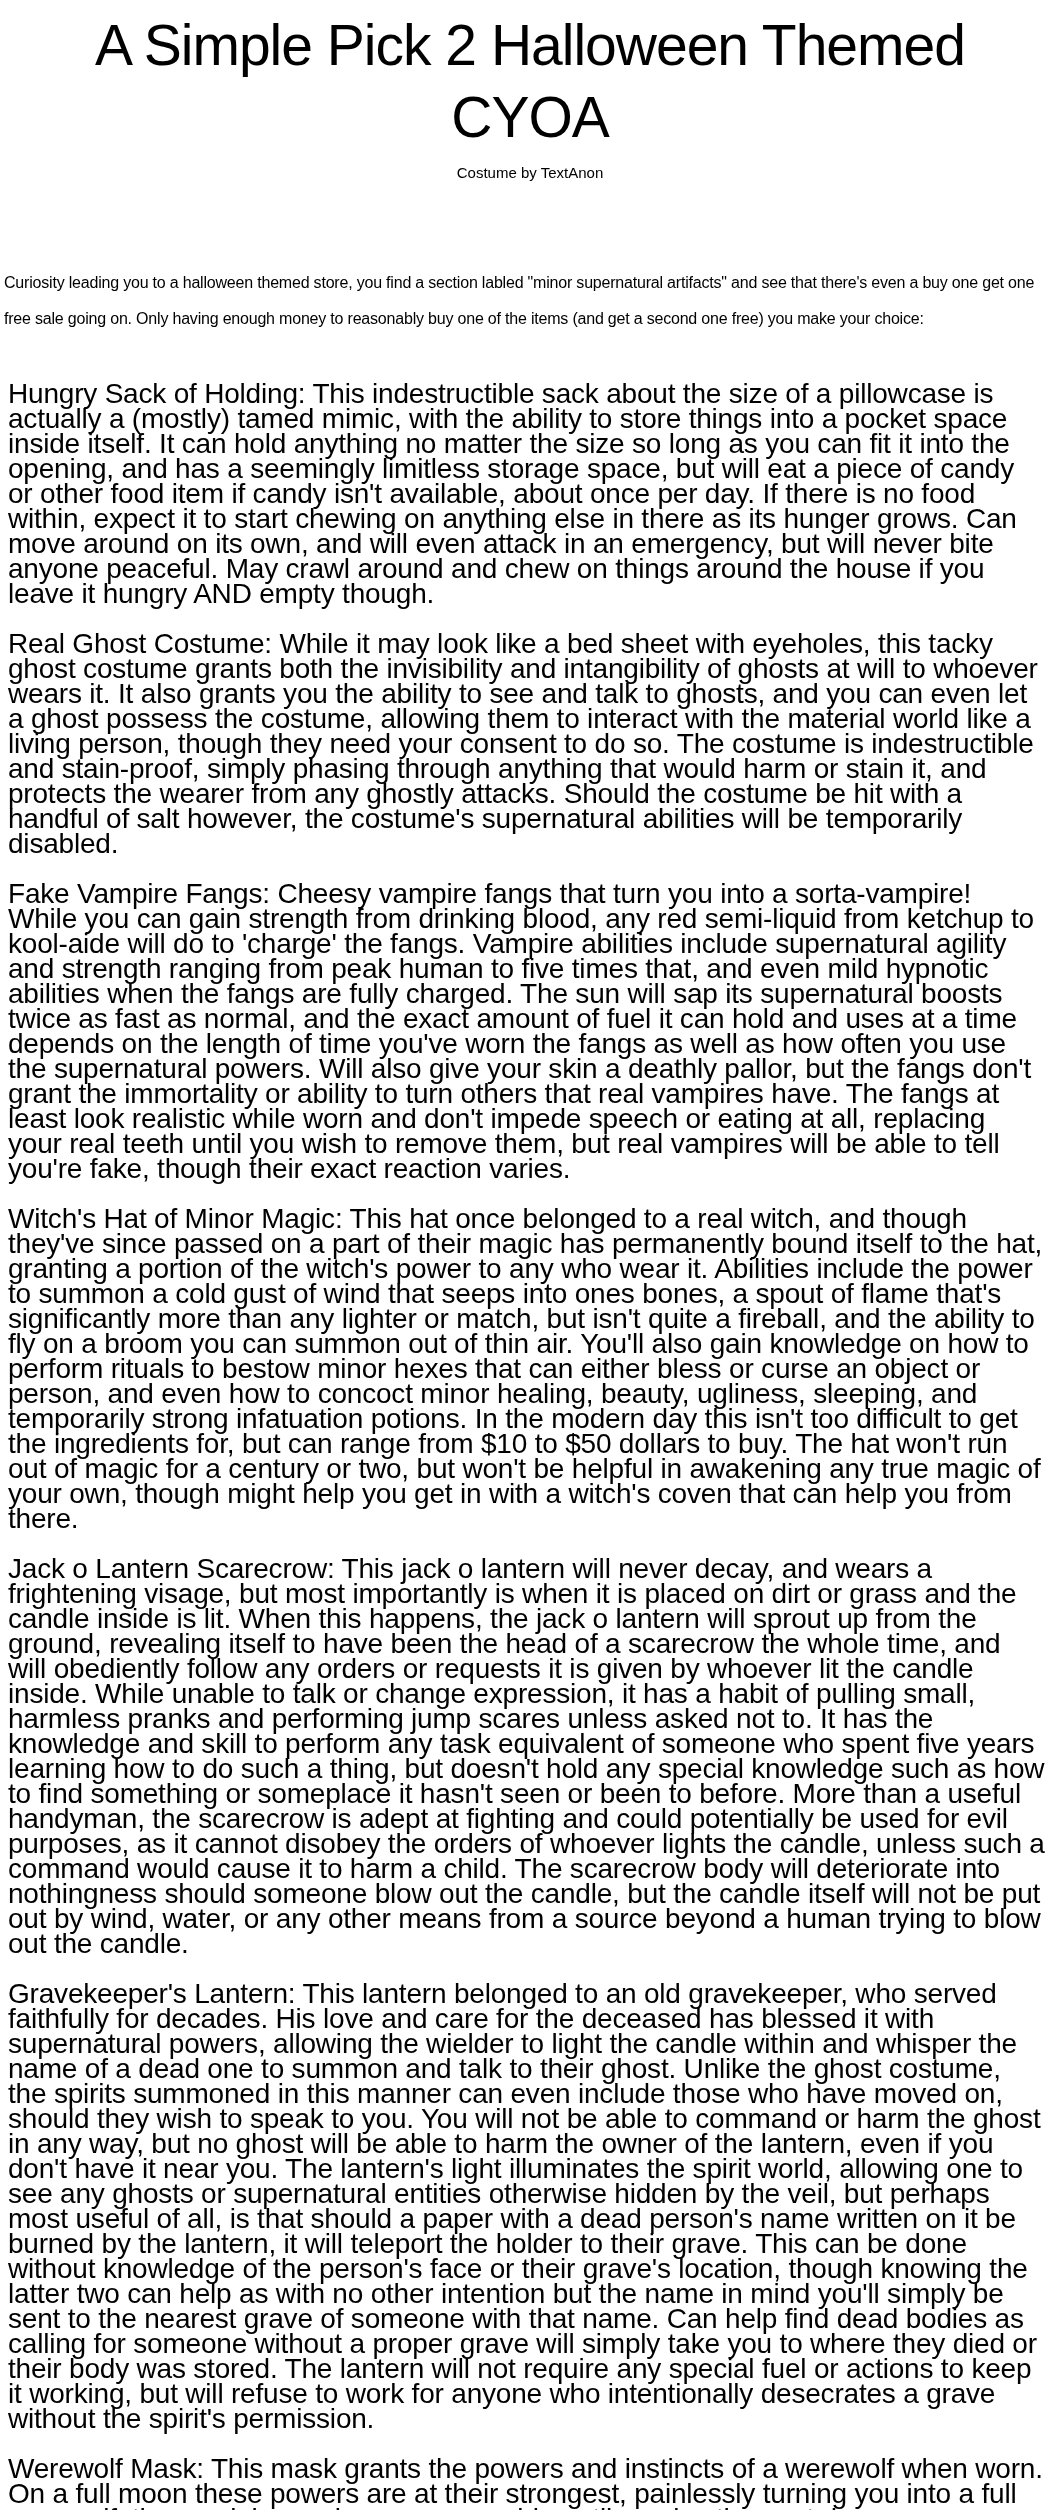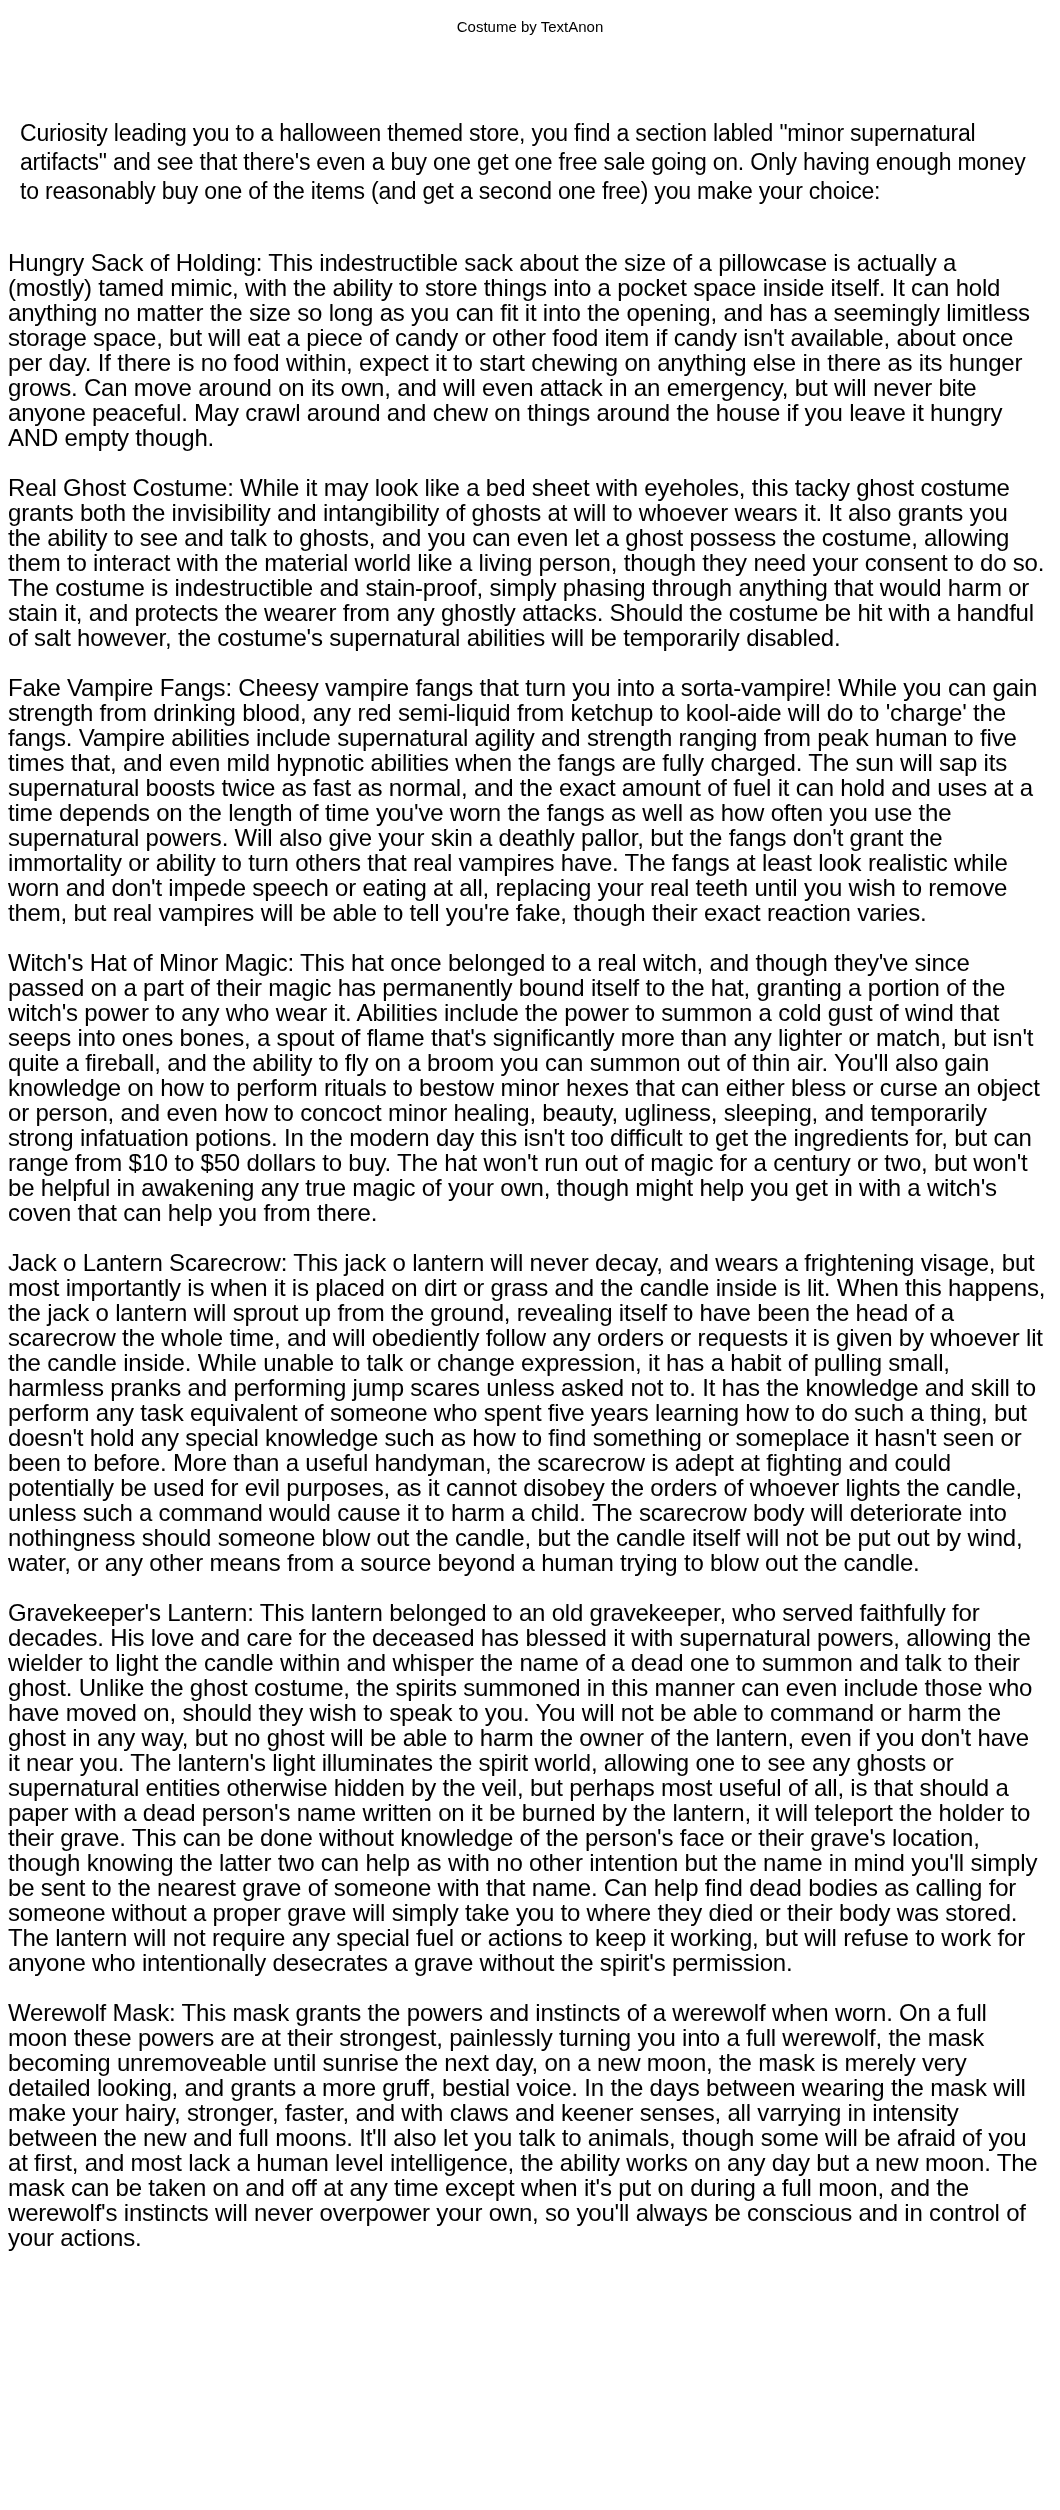--- a/index.html
+++ b/index.html
@@ -27,42 +27,43 @@
     letter-spacing: -1px;
     color: #000000;
   }
   .byline {
     margin-top: 10px;
     text-align: center;
     font-size: 15px;
     color: #000000;
   }
   .intro {
-    margin: 84px 14px 0 20px;
-    font-size: 23px;
-    line-height: 29px;
+    margin: 84px 14px 0 4px;
+    font-size: 16px;
+    line-height: 36px;
     letter-spacing: -0.2px;
     color: #000000;
   }
   .items {
     margin: 44px 14px 0 8px;
   }
   .item {
     margin: 25px 0 0 0;
-    font-size: 24px;
+    font-size: 28px;
     line-height: 25px;
     letter-spacing: -0.2px;
     color: #000000;
   }
 </style>
 </head>
 <body>
 
 <div class="page">
 
+  <h1 class="title">A Simple Pick 2 Halloween Themed CYOA</h1>
 
   <div class="byline">Costume by TextAnon</div>
 
   <p class="intro">Curiosity leading you to a halloween themed store, you find a section labled "minor supernatural artifacts" and see that there's even a buy one get one free sale going on. Only having enough money to reasonably buy one of the items (and get a second one free) you make your choice:</p>
 
   <div class="items">
 
     <p class="item"><span>Hungry Sack of Holding</span><span>: </span><span>This indestructible sack about the size of a pillowcase is actually a (mostly) tamed mimic, with the ability to store things into a pocket space inside itself. It can hold anything no matter the size so long as you can fit it into the opening, and has a seemingly limitless storage space, but will eat a piece of candy or other food item if candy isn't available, about once per day. If there is no food within, expect it to start chewing on anything else in there as its hunger grows. Can move around on its own, and will even attack in an emergency, but will never bite anyone peaceful. May crawl around and chew on things around the house if you leave it hungry AND empty though.</span></p>
 
     <p class="item"><span>Real Ghost Costume</span><span>: </span><span>While it may look like a bed sheet with eyeholes, this tacky ghost costume grants both the invisibility and intangibility of ghosts at will to whoever wears it. It also grants you the ability to see and talk to ghosts, and you can even let a ghost possess the costume, allowing them to interact with the material world like a living person, though they need your consent to do so. The costume is indestructible and stain-proof, simply phasing through anything that would harm or stain it, and protects the wearer from any ghostly attacks. Should the costume be hit with a handful of salt however, the costume's supernatural abilities will be temporarily disabled.</span></p>

